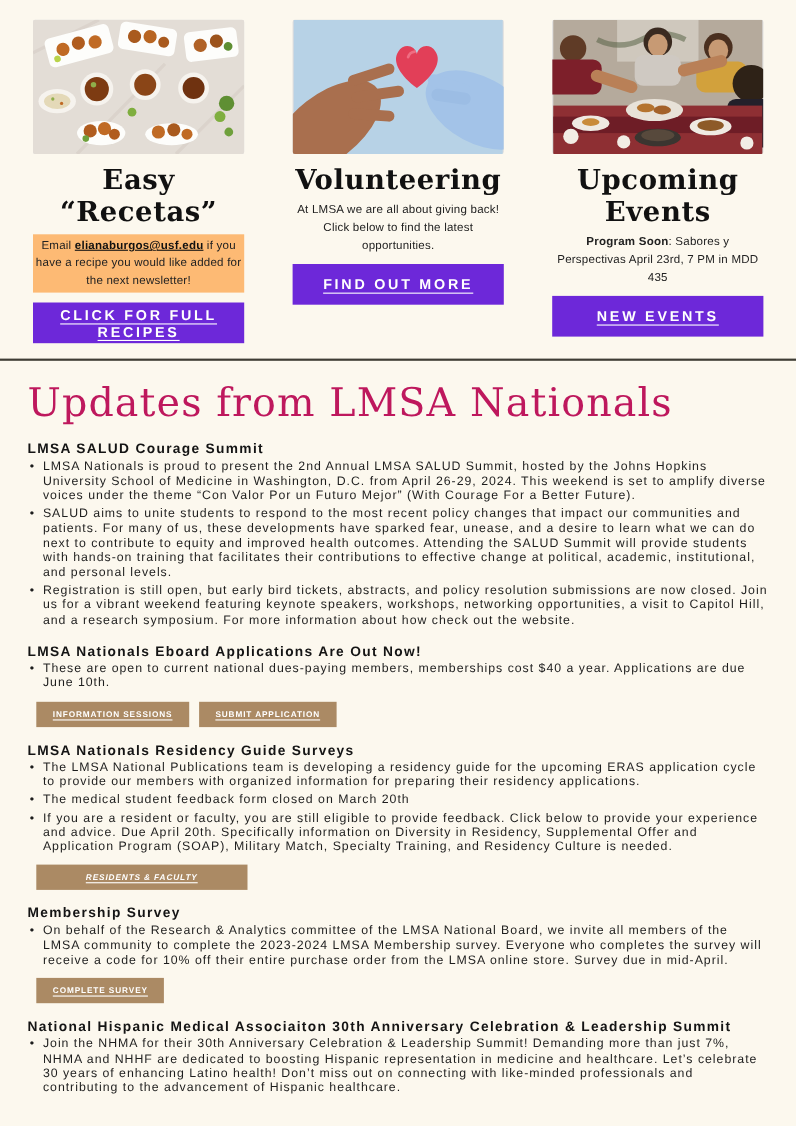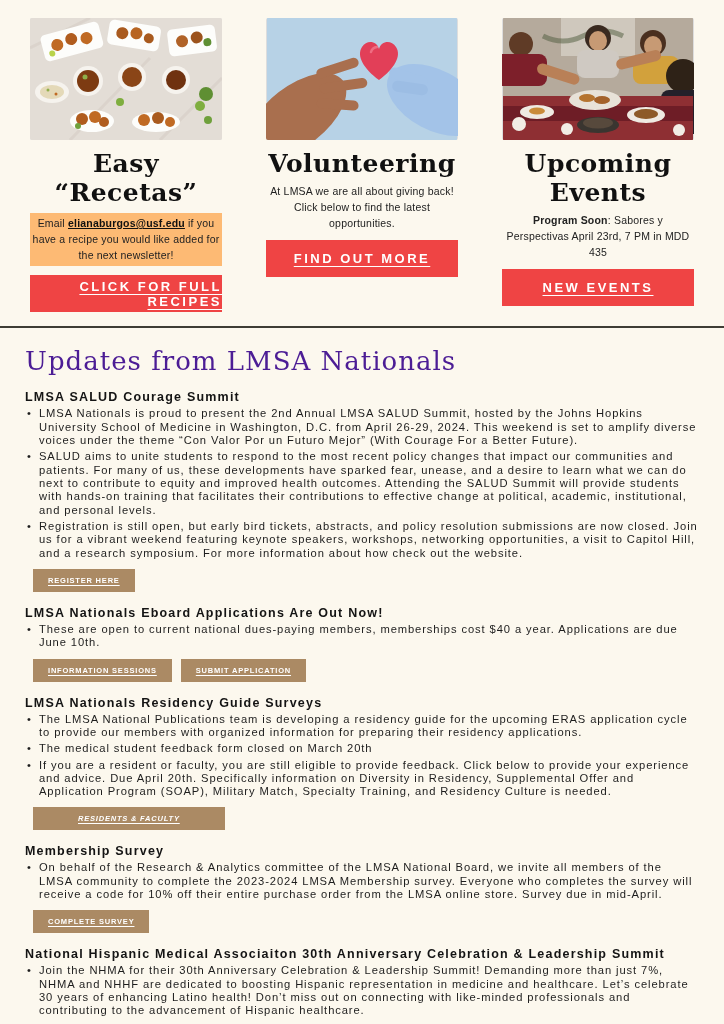--- a/index.html
+++ b/index.html
@@ -26,34 +26,34 @@
   .card-desc {
     font-size:10.5px; line-height:1.5; letter-spacing:.2px;
     margin:0 0 9px; min-height:47px; color:#222;
     display:flex; align-items:flex-start; justify-content:center;
   }
   .card-desc .inner { display:inline; }
   .white-bg { background:#fdba74; padding:3px 2px; }
   .email-link { font-weight:bold; text-decoration:underline; color:#111; }
   .big-btn {
     display:flex; align-items:center; justify-content:center;
-    height:37px; background:#ef4444; color:#fff;
+    height:37px; background:#6d28d9; color:#fff;
     font-weight:bold; font-size:13px; letter-spacing:2.5px;
-    text-decoration:underline; text-underline-offset:3px; cursor:pointer;text-align:right;
+    text-decoration:underline; text-underline-offset:3px; cursor:pointer;
   }
 
   
   .divider { border:none; border-top:2px solid #3f3d35; margin:14px 0 0 0; }
 
   
   .main { padding:0 25px; }
   .main-title {
     font-family:"DejaVu Serif", serif;
-    font-size:26px; font-weight:500; letter-spacing:1px;
-    margin:18px 0 14px; color:#4c1d95;
+    font-size:36px; font-weight:500; letter-spacing:1px;
+    margin:18px 0 14px; color:#be185d;
   }
   section { margin-bottom:14px; }
   .sec-head {
     font-size:12.5px; font-weight:bold; letter-spacing:1.2px;
     margin:0 0 3px; color:#141414;
   }
   ul.bullets { margin:0; padding:0; list-style:none; }
   ul.bullets li {
     font-size:11.2px; letter-spacing:.9px; line-height:1.19;
     position:relative; padding-left:14px; margin-bottom:3px; color:#1d1d1d;
@@ -203,23 +203,20 @@
   <div class="main">
     <h1 class="main-title">Updates from LMSA Nationals</h1>
 
     <section>
       <h3 class="sec-head">LMSA SALUD Courage Summit</h3>
       <ul class="bullets">
         <li>LMSA Nationals is proud to present the 2nd Annual LMSA SALUD Summit, hosted by the Johns Hopkins University School of Medicine in Washington, D.C. from April 26-29, 2024. This weekend is set to amplify diverse voices under the theme “Con Valor Por un Futuro Mejor” (With Courage For a Better Future).</li>
         <li>SALUD aims to unite students to respond to the most recent policy changes that impact our communities and patients. For many of us, these developments have sparked fear, unease, and a desire to learn what we can do next to contribute to equity and improved health outcomes. Attending the SALUD Summit will provide students with hands-on training that facilitates their contributions to effective change at political, academic, institutional, and personal levels.</li>
         <li>Registration is still open, but early bird tickets, abstracts, and policy resolution submissions are now closed. Join us for a vibrant weekend featuring keynote speakers, workshops, networking opportunities, a visit to Capitol Hill, and a research symposium. For more information about how check out the website.</li>
       </ul>
-      <div class="btn-row">
-        <div class="mini-btn">REGISTER HERE</div>
-      </div>
     </section>
 
     <section>
       <h3 class="sec-head">LMSA Nationals Eboard Applications Are Out Now!</h3>
       <ul class="bullets">
         <li>These are open to current national dues-paying members, memberships cost $40 a year. Applications are due June 10th.</li>
       </ul>
       <div class="btn-row">
         <div class="mini-btn">INFORMATION SESSIONS</div>
         <div class="mini-btn">SUBMIT APPLICATION</div>

